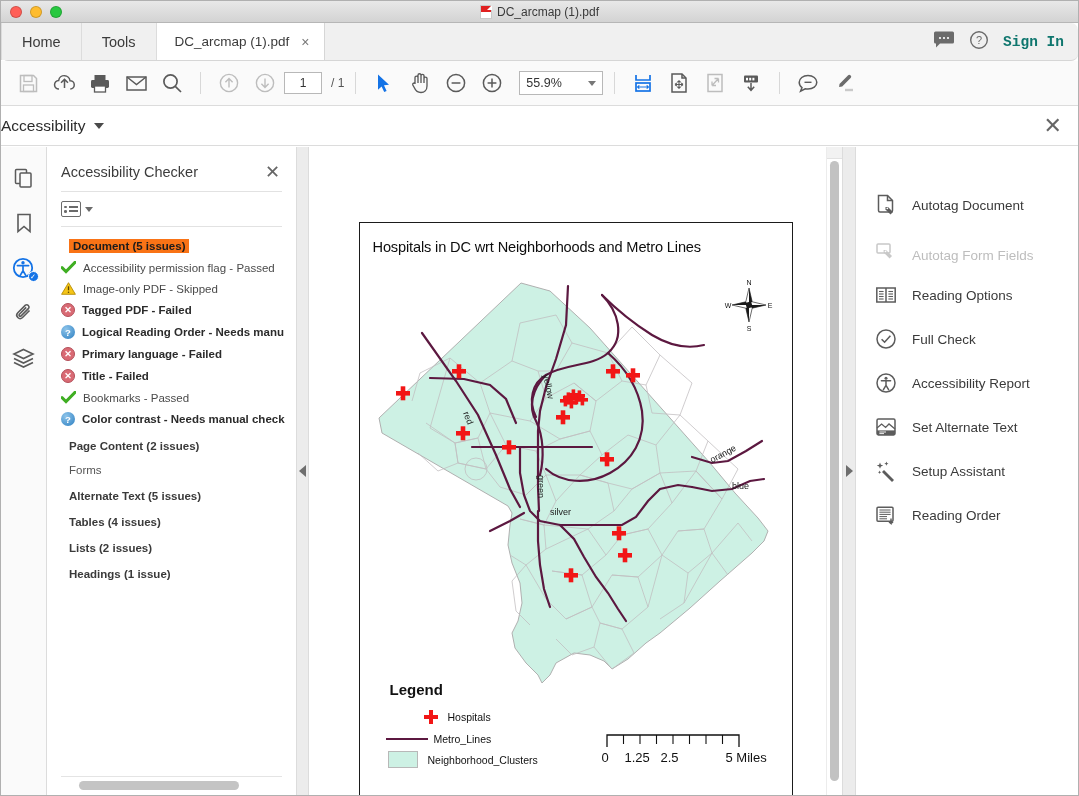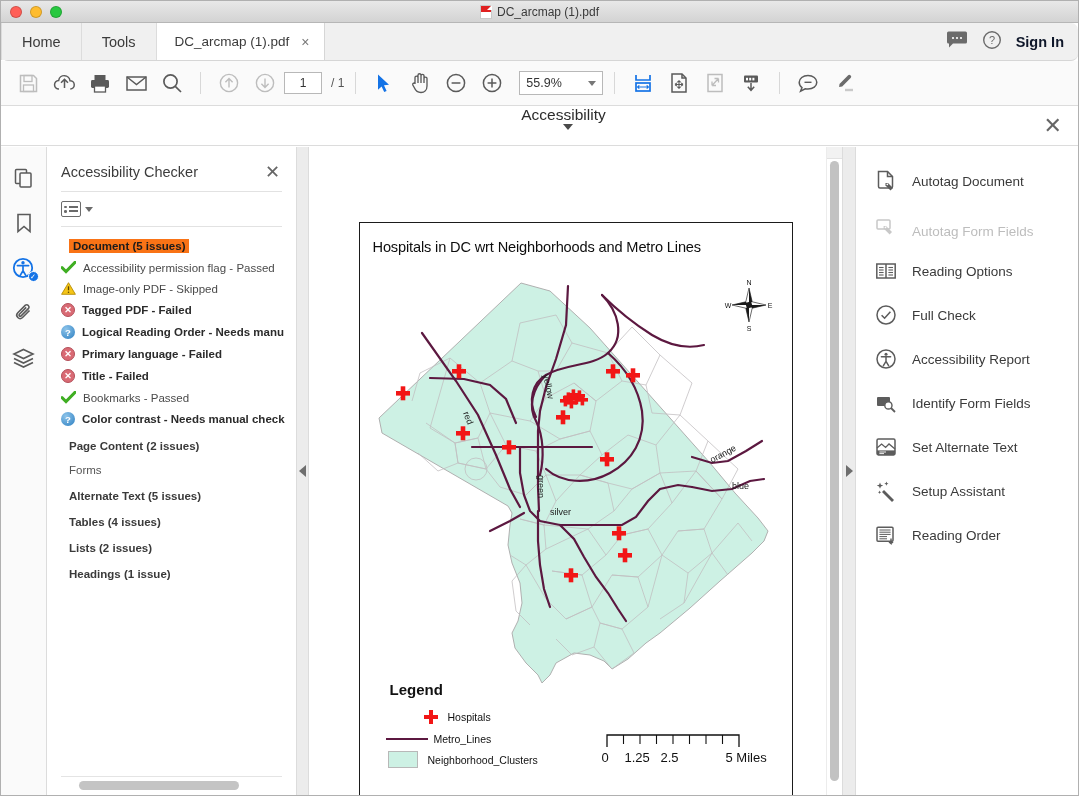--- a/index.html
+++ b/index.html
@@ -67,21 +67,21 @@
     padding: 0 14px 0 18px; background: #fff;
     border-right: 1px solid #d6d6d6;
     font-size: 13.5px; color: #3b3b3b;
     min-width: 160px;
   }
   .tab-close { font-size: 14px; color: #777; line-height: 1; cursor: pointer; }
   .tabbar-right {
     margin-left: auto; display: flex; align-items: center; gap: 14px;
     padding-right: 14px;
   }
-  .signin { font-size: 14.5px; color: #0f172a; font-weight: bold; cursor: pointer; }
+  .signin { font-size: 14.5px; color: #0f766e; font-weight: bold; cursor: pointer; font-family: Liberation Mono, monospace; }
 
   
   .toolbar {
     height: 45px; background: #fafafa;
     border-bottom: 1px solid #dcdcdc;
     display: flex; align-items: center; padding-left: 10px; gap: 2px;
   }
   .tb {
     width: 34px; height: 32px;
     display: flex; align-items: center; justify-content: center;
@@ -100,23 +100,22 @@
     display: flex; align-items: center; justify-content: space-between;
     padding: 0 6px; margin-left: 8px; font-size: 12.5px; color: #333;
     cursor: pointer;
   }
   .caret { width: 0; height: 0; border-left: 4px solid transparent;
            border-right: 4px solid transparent; border-top: 5px solid #777; }
 
   
   .acc-header {
     height: 40px; background: #fff; border-bottom: 1px solid #dcdcdc;
-    display: flex; align-items: center; padding-left: 48px;
+    display: flex; align-items: center; 
     position: relative;
-    flex-direction: column;
   }
   .acc-title { font-size: 15.5px; color: #2c2c2c; }
   .acc-caret { margin-left: 9px; width: 0; height: 0;
     border-left: 5px solid transparent; border-right: 5px solid transparent;
     border-top: 6px solid #4a4a4a; }
   .acc-close {
     position: absolute; right: 16px; top: 50%; transform: translateY(-50%);
     font-size: 22px; color: #666; cursor: pointer; line-height: 1;
     font-weight: 300;
   }
@@ -223,21 +222,21 @@
   }
   .collapse-right {
     width: 14px; background: #ececec; border-left: 1px solid #dcdcdc;
     border-right: 1px solid #dcdcdc;
     display: flex; align-items: center; justify-content: center; flex-shrink: 0;
     cursor: pointer;
   }
 
   
   .rpanel {
-    width: 222px; background: #fff; flex-shrink: 0; padding-top: 12px;
+    width: 222px; background: #fff; flex-shrink: 0; padding-top: 36px;
   }
   .rtool {
     display: flex; align-items: center; gap: 14px;
     padding: 10px 0 10px 18px; cursor: pointer;
   }
   .rtool-label { font-size: 13.5px; color: #3a3a3a; }
   .rtool.disabled .rtool-label { color: #bdbdbd; margin-top: 11px; }
   .rtool-ico { width: 24px; height: 24px; display: flex; align-items: center;
                justify-content: center; color: #5c5c5c; flex-shrink: 0; }
   .rtool.disabled .rtool-ico { color: #c8c8c8; }
@@ -833,30 +832,20 @@
               <circle cx="11" cy="11" r="9" fill="none" stroke="currentColor" stroke-width="1.5"></circle>
               <circle cx="11" cy="6.3" r="1.5" fill="currentColor"></circle>
               <path d="M6.4 8.8h9.2M11 8.8v4.6M11 13.4l-2.6 4.2M11 13.4l2.6 4.2" stroke="currentColor" stroke-width="1.5" fill="none" stroke-linecap="round"></path>
             </svg>
         </span>
         <span class="rtool-label">Accessibility Report</span>
       </div>
       <div class="rtool">
         <span class="rtool-ico">
           <svg width="22" height="22" viewBox="0 0 22 22">
-              <rect x="2" y="5" width="13" height="9" rx="1" fill="currentColor"></rect>
-              <circle cx="13.4" cy="13.4" r="3.6" fill="#fff" stroke="currentColor" stroke-width="1.4"></circle>
-              <path d="M16 16l4 4" stroke="currentColor" stroke-width="1.8"></path>
-            </svg>
-        </span>
-        <span class="rtool-label">Identify Form Fields</span>
-      </div>
-      <div class="rtool">
-        <span class="rtool-ico">
-          <svg width="22" height="22" viewBox="0 0 22 22">
               <rect x="2" y="3" width="18" height="16" rx="1.4" fill="none" stroke="currentColor" stroke-width="1.5"></rect>
               <path d="M2 12l4.6-4 4 3.4 3.4-3.4L20 13" fill="none" stroke="currentColor" stroke-width="1.3"></path>
               <rect x="2" y="14.4" width="18" height="4.6" fill="currentColor"></rect>
               <g stroke="#fff" stroke-width="0.9">
                 <line x1="4.4" y1="16" x2="11" y2="16"></line>
                 <line x1="4.4" y1="17.6" x2="9" y2="17.6"></line>
               </g>
             </svg>
         </span>
         <span class="rtool-label">Set Alternate Text</span>

